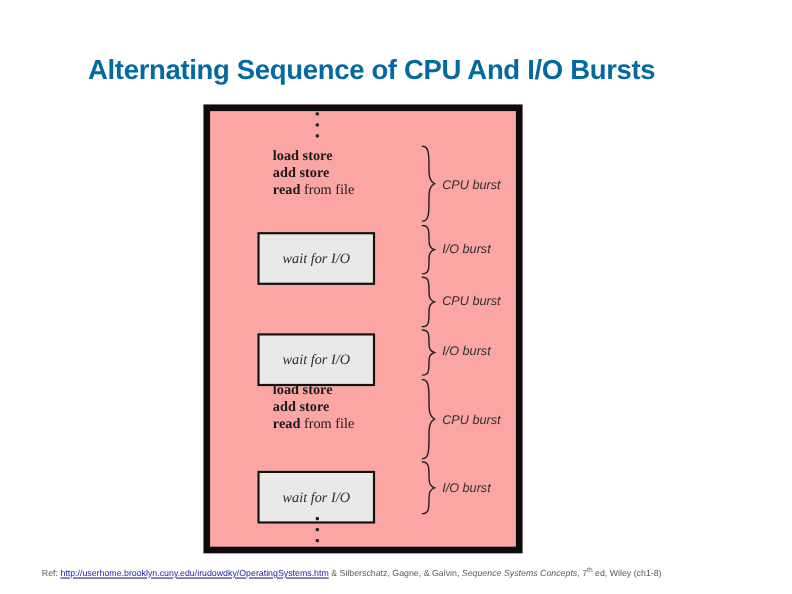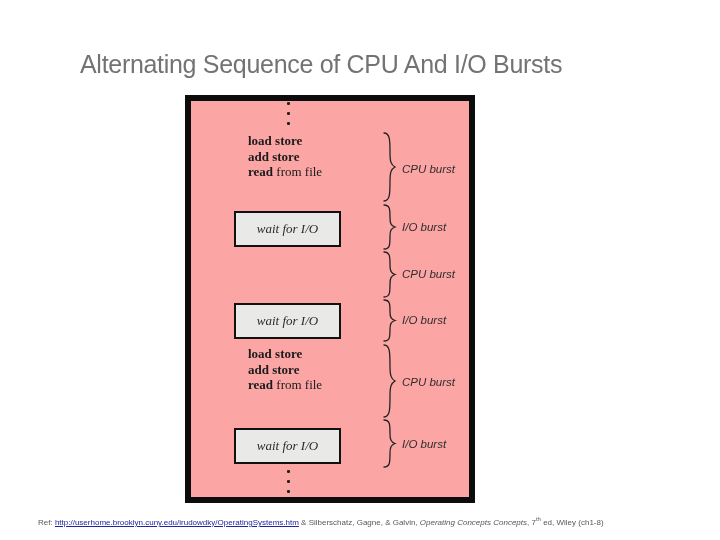--- a/index.html
+++ b/index.html
@@ -10,23 +10,23 @@
     position: relative;
     overflow: hidden;
   }
   .slide { position: absolute; inset: 0; }
 
   .title {
     position: absolute;
     left: 80px; top: 50px;
     margin: 0;
     font-size: 25px;
-    font-weight: 400;
+    font-weight: 700;
     letter-spacing: -0.3px;
-    color: #737373;
+    color: #0369a1;
     white-space: nowrap;
     text-align: right;
   }
 
   .figure {
     position: absolute;
     left: 185px; top: 95px;
     width: 290px; height: 408px;
     border: 6px solid #0c0c0c;
     background: #fca5a5;
@@ -50,21 +50,21 @@
     font-size: 13px;
     line-height: 15.5px;
     color: #1b1b1b;
     white-space: nowrap;
   }
   .code b { font-weight: 700; }
 
   .waitbox {
     position: absolute;
     left: 43px;
-    width: 107px; height: 36px;
+    width: 107px; height: 48px;
     background: #e9e9e7;
     border: 2px solid #111111;
     box-sizing: border-box;
     display: flex; align-items: center; justify-content: center;
   }
   .waitbox .wait-label {
     font-family: "Liberation Serif", serif;
     font-style: italic;
     font-size: 13px;
     color: #2b2b2b;
@@ -173,16 +173,16 @@
     <div class="burst-label" style="top:62px">CPU burst</div>
     <div class="burst-label" style="top:120px">I/O burst</div>
     <div class="burst-label" style="top:167px">CPU burst</div>
     <div class="burst-label" style="top:213px">I/O burst</div>
     <div class="burst-label" style="top:275px">CPU burst</div>
     <div class="burst-label" style="top:337px">I/O burst</div>
 
   </div>
 
   <div class="footer">
-    <span>Ref: </span><a href="#">http://userhome.brooklyn.cuny.edu/irudowdky/OperatingSystems.htm</a><span> &amp; Silberschatz, Gagne, &amp; Galvin, </span><span class="book">Operating Concepts Concepts</span><span>, 7</span><sup>th</sup><span> ed, Wiley (ch1-8)</span>
+    <span>Ref: </span><a href="#">http://userhome.brooklyn.cuny.edu/irudowdky/OperatingSystems.htm</a><span> &amp; Silberschatz, Gagne, &amp; Galvin, </span><span class="book">Sequence Systems Concepts</span><span>, 7</span><sup>th</sup><span> ed, Wiley (ch1-8)</span>
   </div>
 
 </div>
 
 </body></html>

